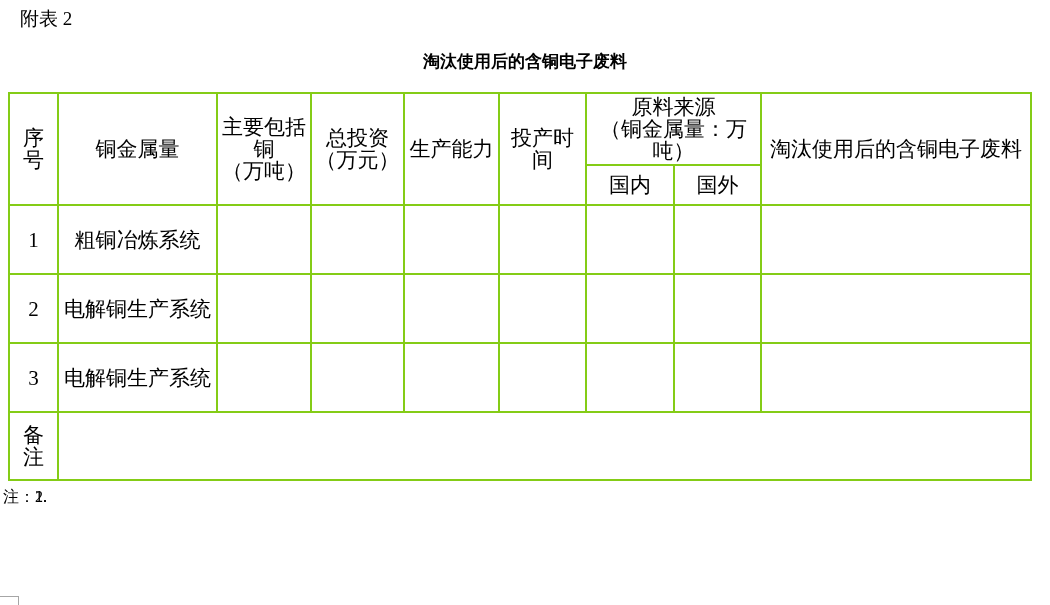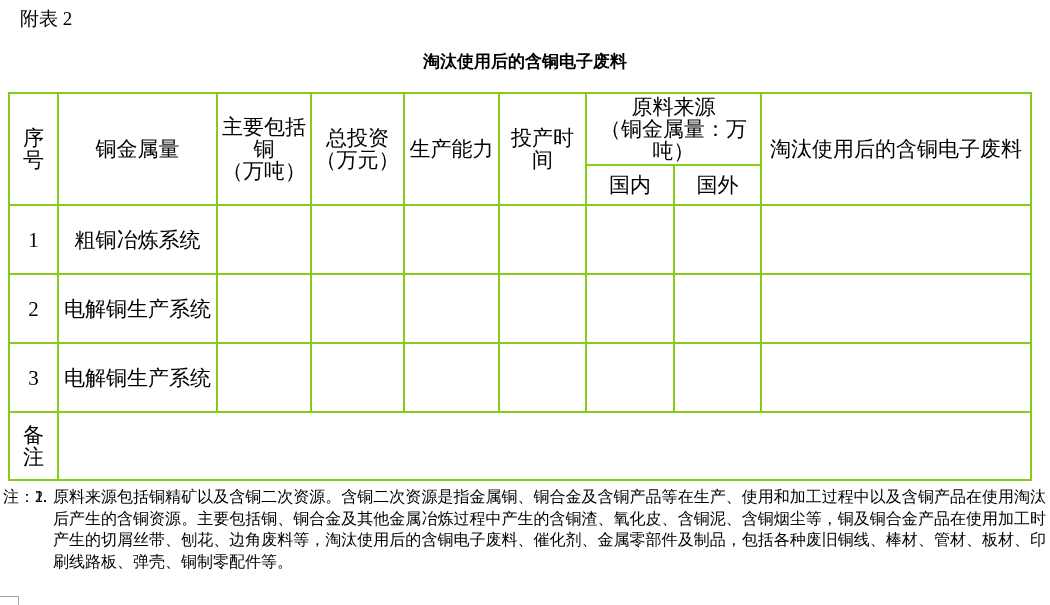--- a/index.html
+++ b/index.html
@@ -170,17 +170,16 @@
   </tbody>
 </table>
 
 <div class="notes">
   <div class="note-row">
     <span class="note-label">注：</span>
     <span class="note-num">1.</span>
   </div>
   <div class="note-row">
     <span class="note-num">2.</span>
-    <span>原料来源包括铜精矿以及含铜二次资源。含铜二次资源是指金属铜、铜合金及含铜产品等在生产、使用和加工过程中以及含铜产品在使用淘汰后产生的含铜资源。主要包括铜、铜合金及其他金属冶炼过程中产生的含铜渣、氧化皮、含铜泥、含铜烟尘等，铜及铜合金产品在使用加工时产生的切屑丝带、刨花、边角废料等，淘汰使用后的含铜电子废料、催化剂、金属零部件及制品，包括各种废旧铜线、棒材、管材、板材、印刷线路板、弹壳、铜制零配件等。</span>
   </div>
 </div>
 
 <div class="corner-artifact"></div>
 
 </body></html>

